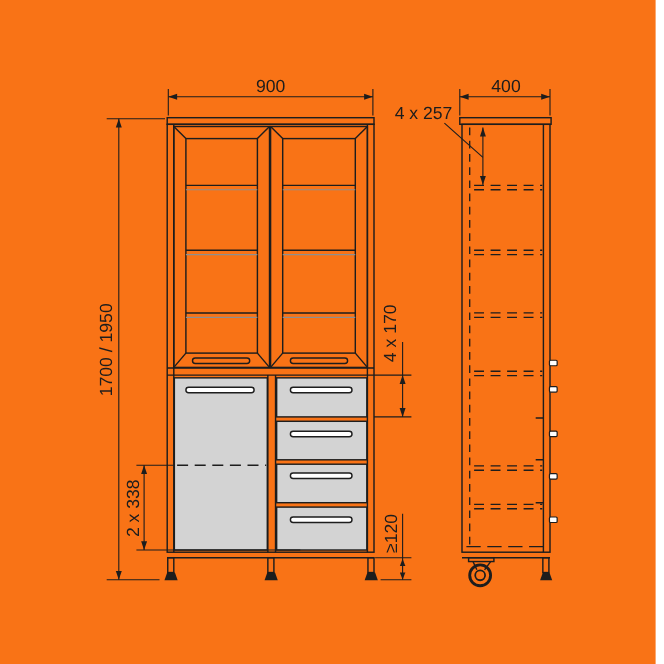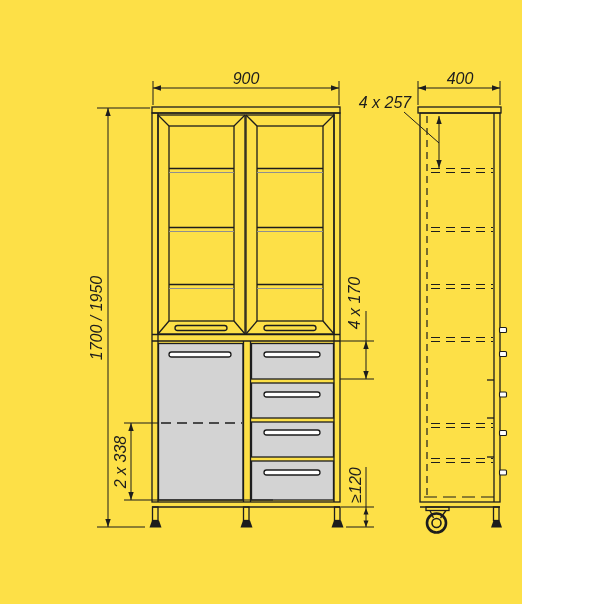--- a/index.html
+++ b/index.html
@@ -1,21 +1,20 @@
 <!DOCTYPE html>
 <html><head>
 <meta charset="utf-8">
 <style>
   html,body{margin:0;padding:0;background:#fff;}
   .canvas{
     position:relative;
-    width:522px;height:604px;
-    background:#fde047;
+    width:596px;height:604px;
+    background:#f97316;
     font-family:"Liberation Sans", sans-serif;
-    font-style:italic;
   }
   svg{display:block;}
   text{
     font-family:"Liberation Sans", sans-serif;
     font-size:16px;
     fill:#1d1d1d;
   }
 </style>
 </head>
 <body>

